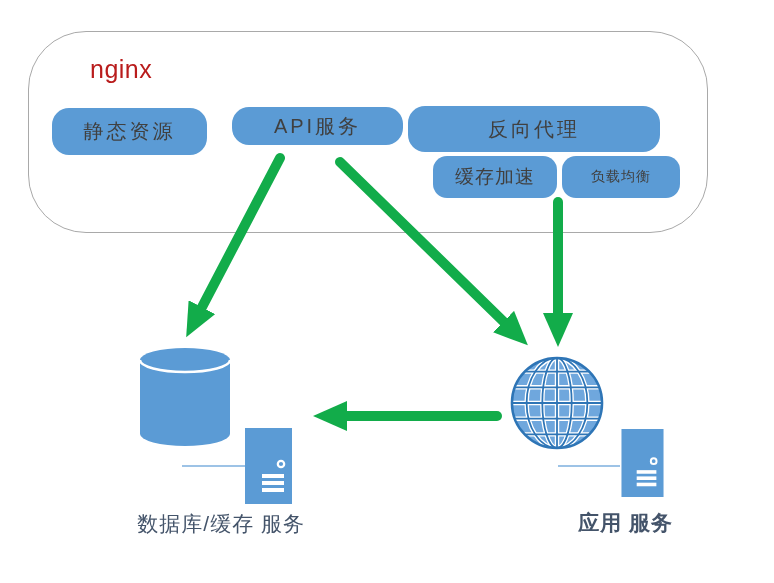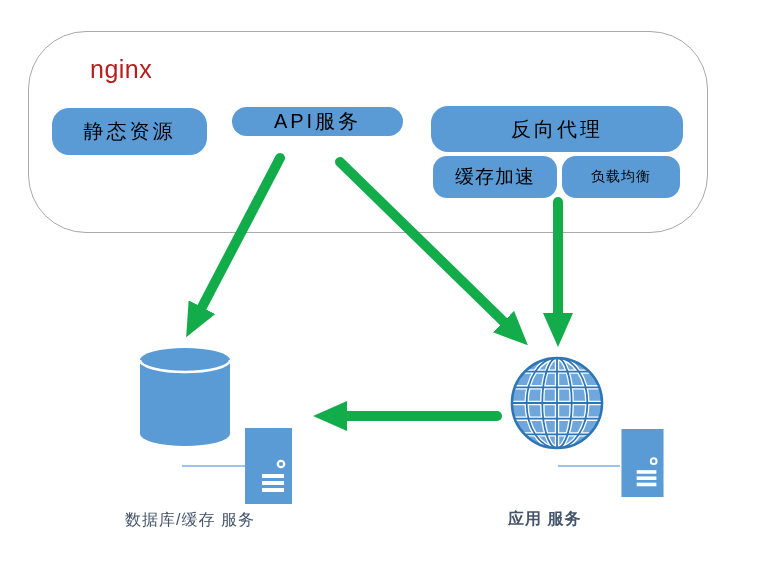--- a/index.html
+++ b/index.html
@@ -32,32 +32,32 @@
     left: 90px;
     top: 55px;
     font-size: 25px;
     color: #b91c1c;
     letter-spacing: 0.5px;
   }
   
   .node {
     position: absolute;
     background: #5b9bd5;
-    color: #000000;
+    color: #404040;
     display: flex;
     align-items: center;
     justify-content: center;
     border-radius: 17px;
     font-size: 20px;
     letter-spacing: 3px;
     box-sizing: border-box;
   }
   .node-static   { left: 52px;  top: 108px; width: 155px; height: 47px; }
-  .node-api      { left: 232px; top: 107px; width: 171px; height: 29px; }
-  .node-reverse  { left: 431px; top: 106px; width: 252px; height: 46px; }
+  .node-api      { left: 232px; top: 107px; width: 171px; height: 38px; }
+  .node-reverse  { left: 408px; top: 106px; width: 252px; height: 46px; }
   .node-cache    { left: 433px; top: 156px; width: 124px; height: 42px; border-radius: 14px; font-size: 19px; letter-spacing: 1px; }
   .node-balance  { left: 562px; top: 156px; width: 118px; height: 42px; border-radius: 14px; font-size: 14px; letter-spacing: 1px; }
 
   
   .arrows-layer {
     position: absolute;
     left: 0; top: 0;
     width: 774px;
     height: 583px;
     pointer-events: none;
@@ -74,23 +74,23 @@
     height: 2px;
     background: #9dc3e6;
   }
   .connector-left  { left: 182px; top: 465px; width: 63px; }
   .connector-right { left: 558px; top: 465px; width: 62px; }
 
   
   .caption {
     position: absolute;
     color: #44546a;
-    font-size: 16px;
+    font-size: 21px;
     letter-spacing: 1px;
-    text-align: left;
+    text-align: right;
     white-space: nowrap;
   }
   .caption-db  { left: 125px; top: 510px; width: 180px; }
   .caption-app { left: 508px; top: 509px; width: 165px; font-weight: bold; }
 </style>
 </head>
 <body>
 
 <div class="canvas">
 

